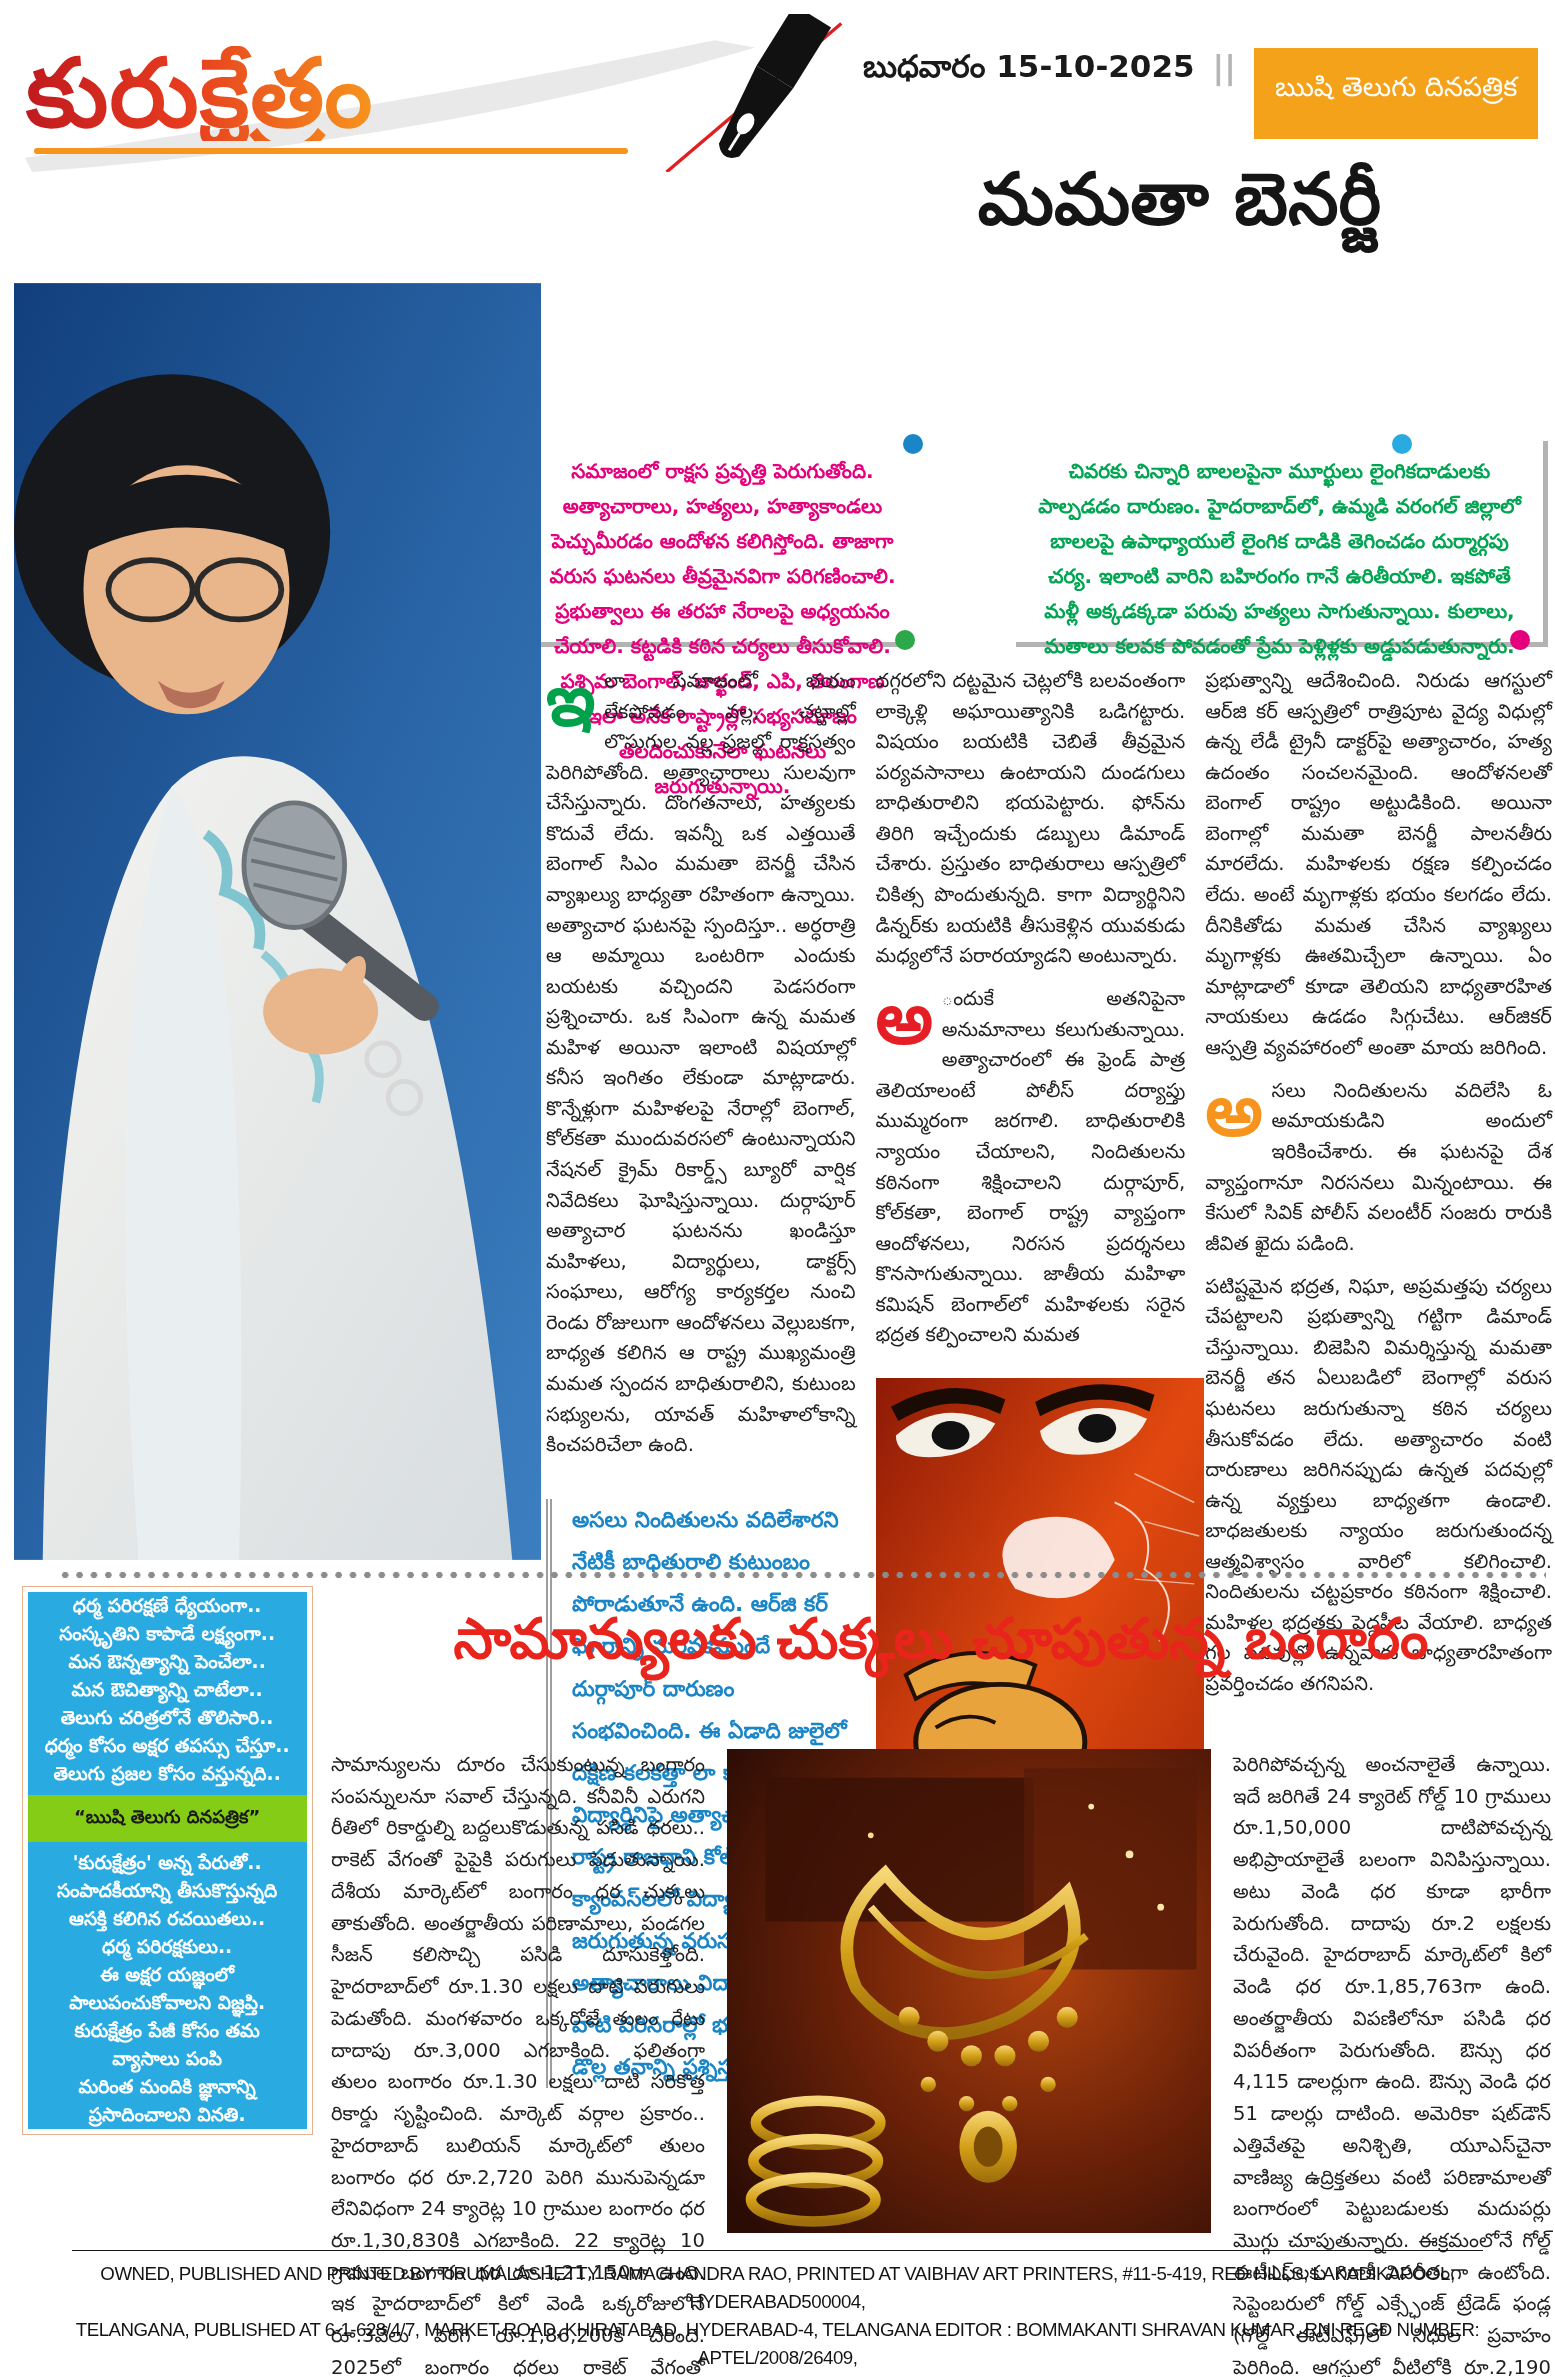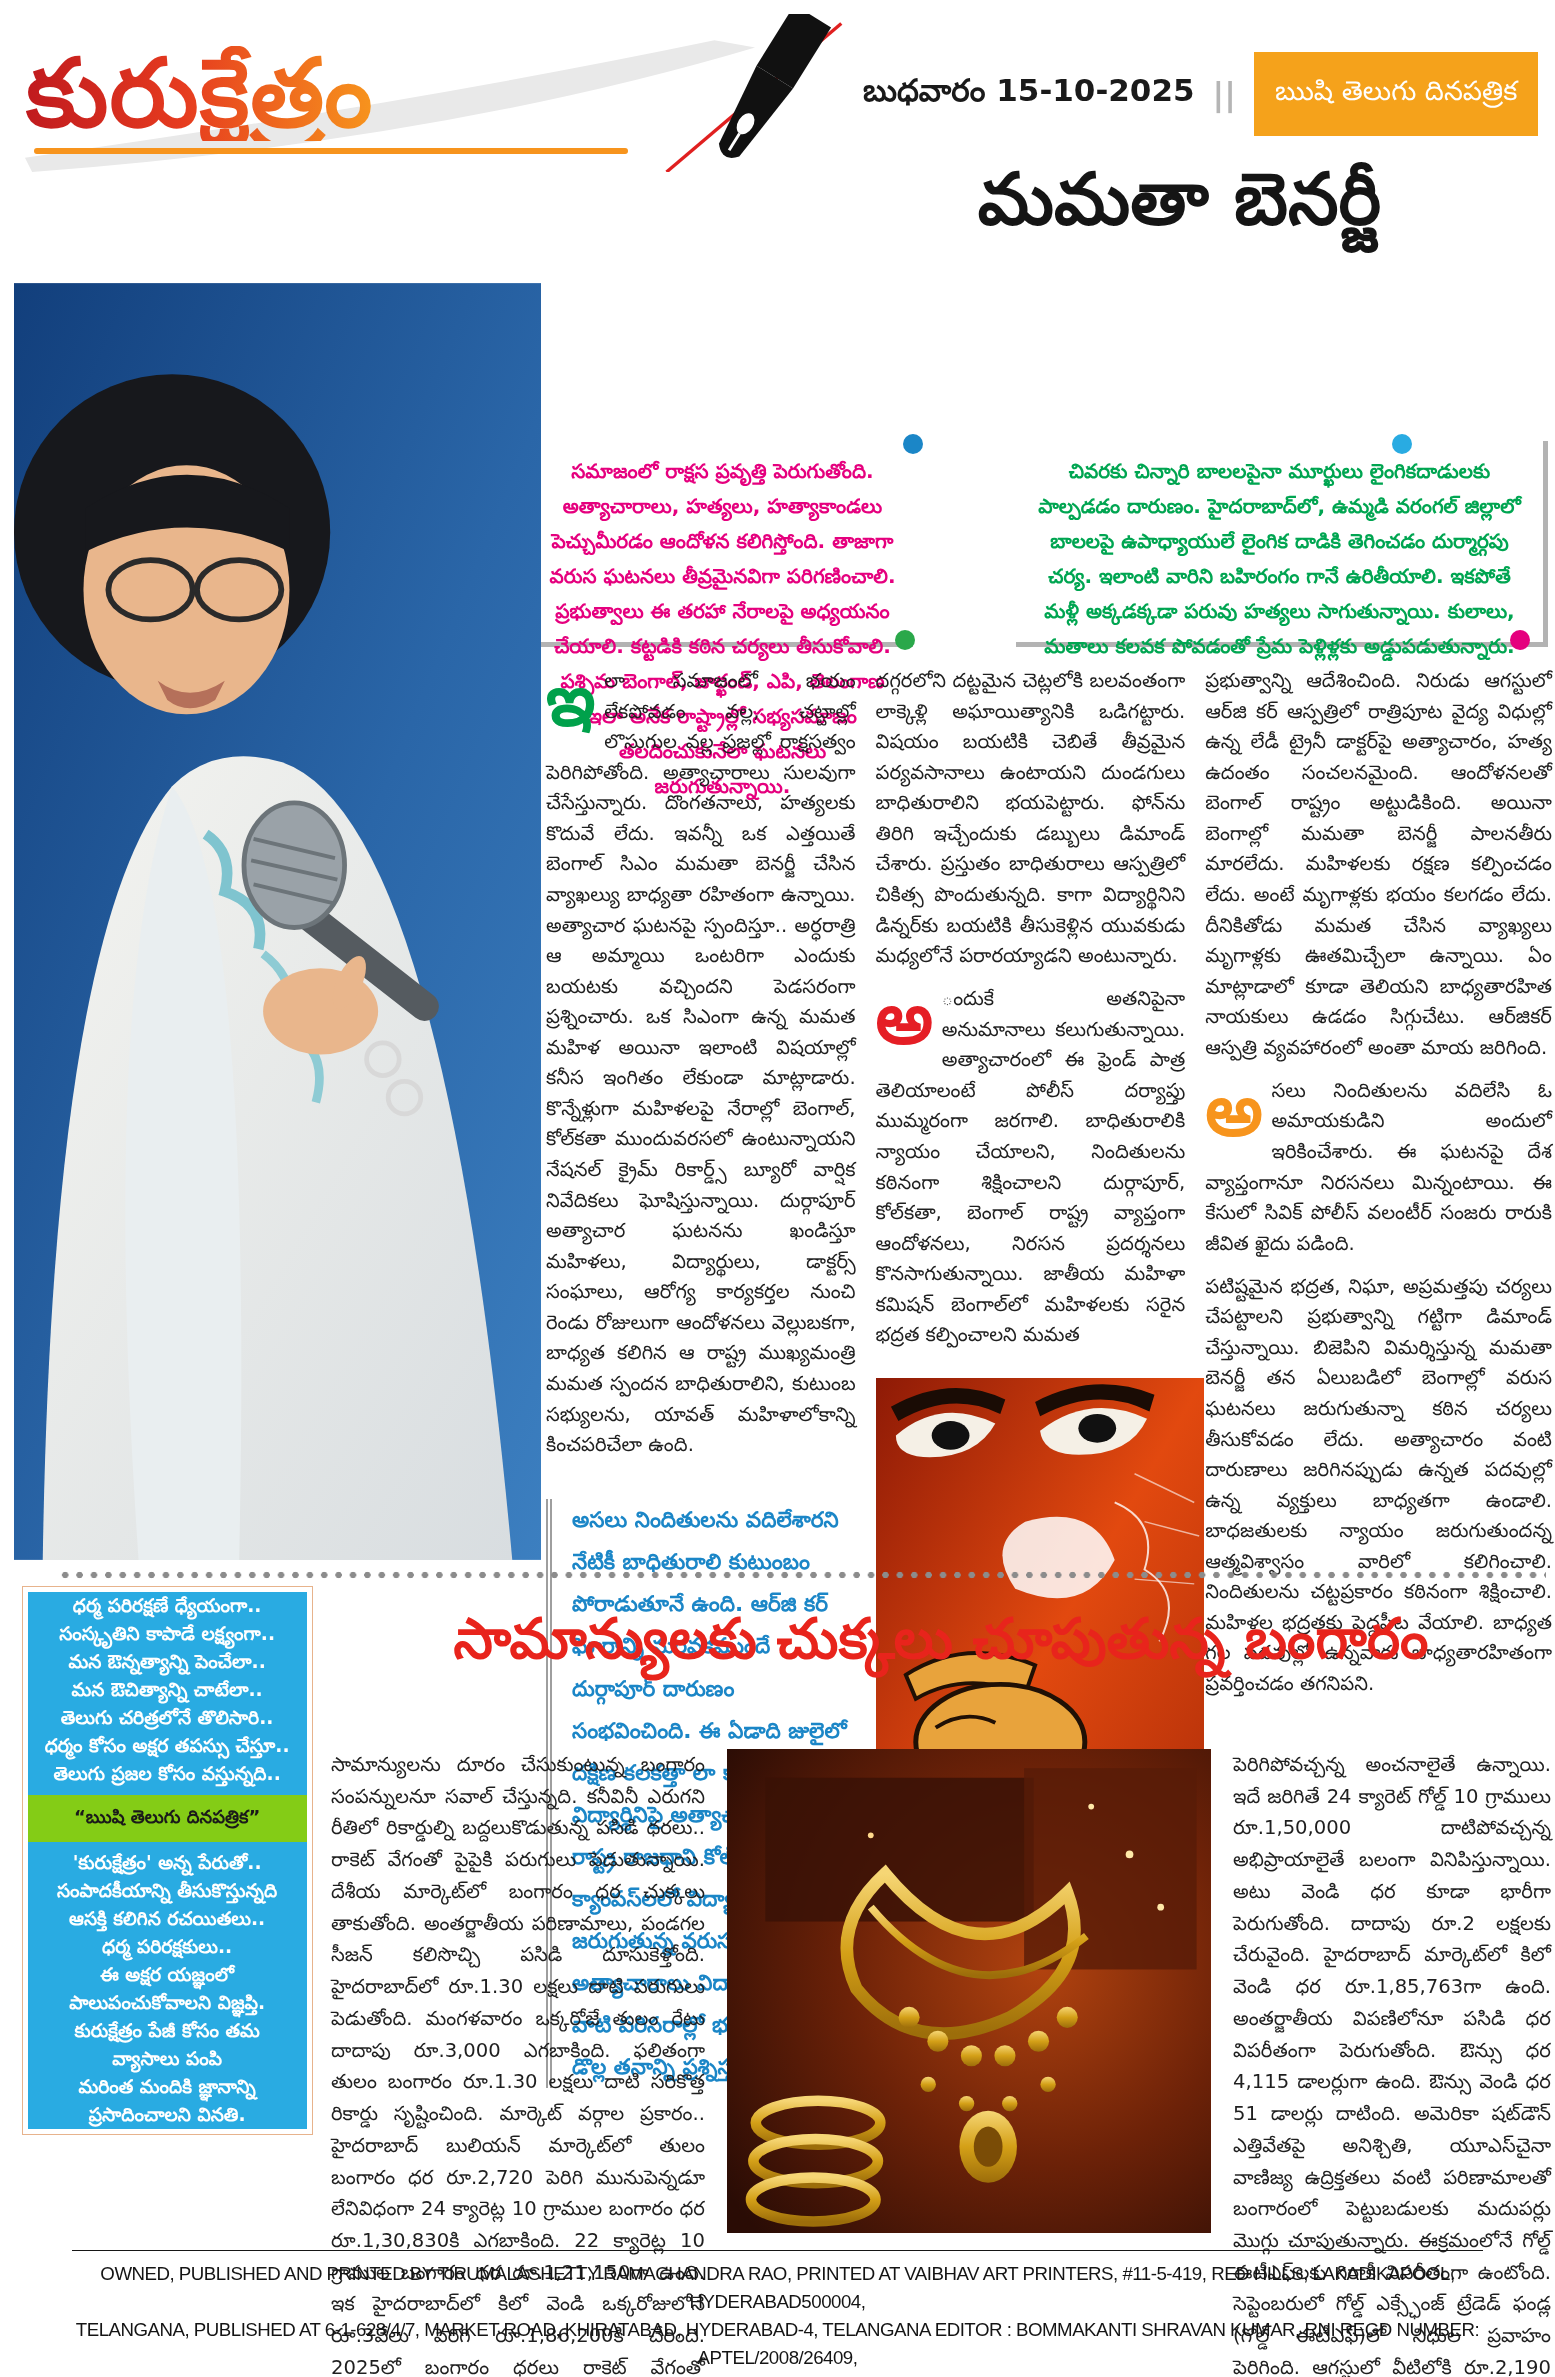--- a/index.html
+++ b/index.html
@@ -4,21 +4,21 @@
 <style>
   html,body{margin:0;padding:0;background:#888;}
   .page{position:relative;width:1555px;height:2377px;background:#ffffff;overflow:hidden;
         font-family:"DejaVu Sans","Liberation Sans",sans-serif;color:#222;}
   
   .mast-deco{position:absolute;left:9.6px;top:14.4px;width:863px;height:158px;}
   .logo{position:absolute;left:26px;top:46px;font-size:95px;font-weight:bold;letter-spacing:1px;
         background:linear-gradient(90deg,#c01a1e 0%,#e63b1f 45%,#f7941d 100%);
         -webkit-background-clip:text;background-clip:text;color:transparent;line-height:1;}
   .logo-underline{position:absolute;left:34px;top:148px;width:594px;height:5.8px;background:#f7941d;border-radius:2.9px;}
-  .mast-right{position:absolute;left:863px;top:48px;width:681px;height:91px;display:flex;align-items:center;gap:18px;}
+  .mast-right{position:absolute;left:863px;top:48px;width:681px;height:91px;display:flex;gap:18px;}
   .mast-date{font-size:31px;font-weight:bold;color:#1a1a1a;white-space:nowrap;}
   .mast-sep{font-size:32px;color:#b5b5b5;font-weight:bold;}
   .paper-badge{background:#f5a21b;color:#ffffff;font-size:27px;font-weight:normal;
                padding:23px 21px;white-space:nowrap;}
   
   .kicker{position:absolute;left:820px;top:158px;width:719px;text-align:center;
           font-size:72px;font-weight:bold;color:#151515;line-height:1.15;}
   .headline-main{position:absolute;left:551px;top:256px;width:997px;text-align:center;
           font-size:90px;font-weight:bold;color:#1b86c7;line-height:1.2;}
   

